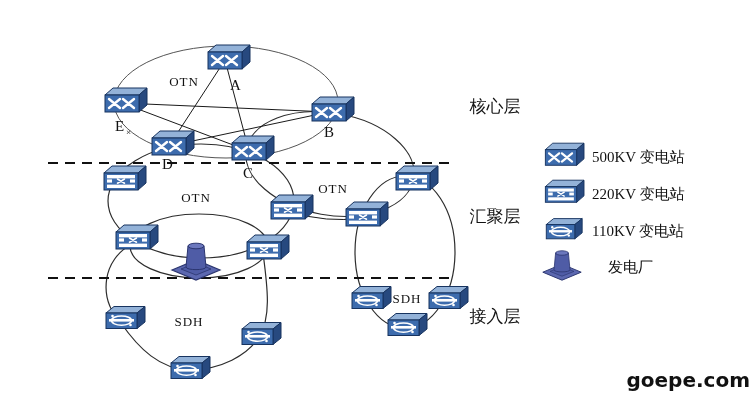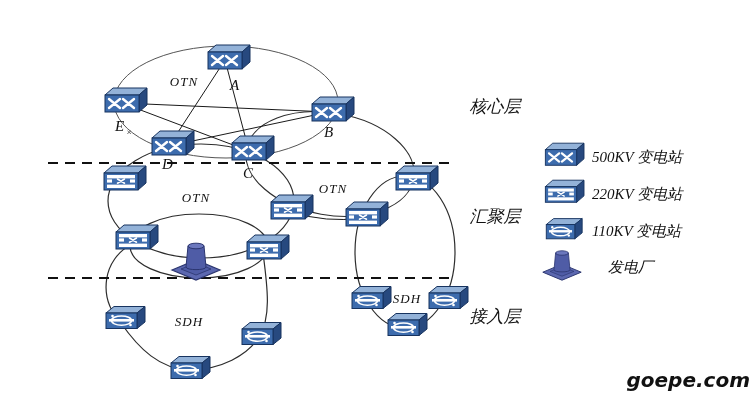--- a/index.html
+++ b/index.html
@@ -1,18 +1,18 @@
 <!DOCTYPE html>
 <html><head>
 <meta charset="utf-8">
 <style>
   html,body{margin:0;padding:0;background:#ffffff;}
   .stage{
     position:relative;width:753px;height:410px;background:#ffffff;
-    font-family:"Liberation Serif","DejaVu Serif",serif;overflow:hidden;font-style:italic;
+    font-family:"Liberation Serif","DejaVu Serif",serif;overflow:hidden;
   }
   svg{position:absolute;left:0;top:0;}
   text{fill:#111111;}
   .ring{fill:none;stroke:#2d2d2d;stroke-width:1.2;}
   .core-ring{fill:none;stroke:#555555;stroke-width:1;}
   .mesh{stroke:#1a1a1a;stroke-width:1;fill:none;}
   .dash{stroke:#111111;stroke-width:1.8;stroke-dasharray:10 7;fill:none;}
   .ringlabel{font-size:13px;letter-spacing:1px;}
   .nodelabel{font-size:15px;}
   .layerlabel{font-size:17px;}

